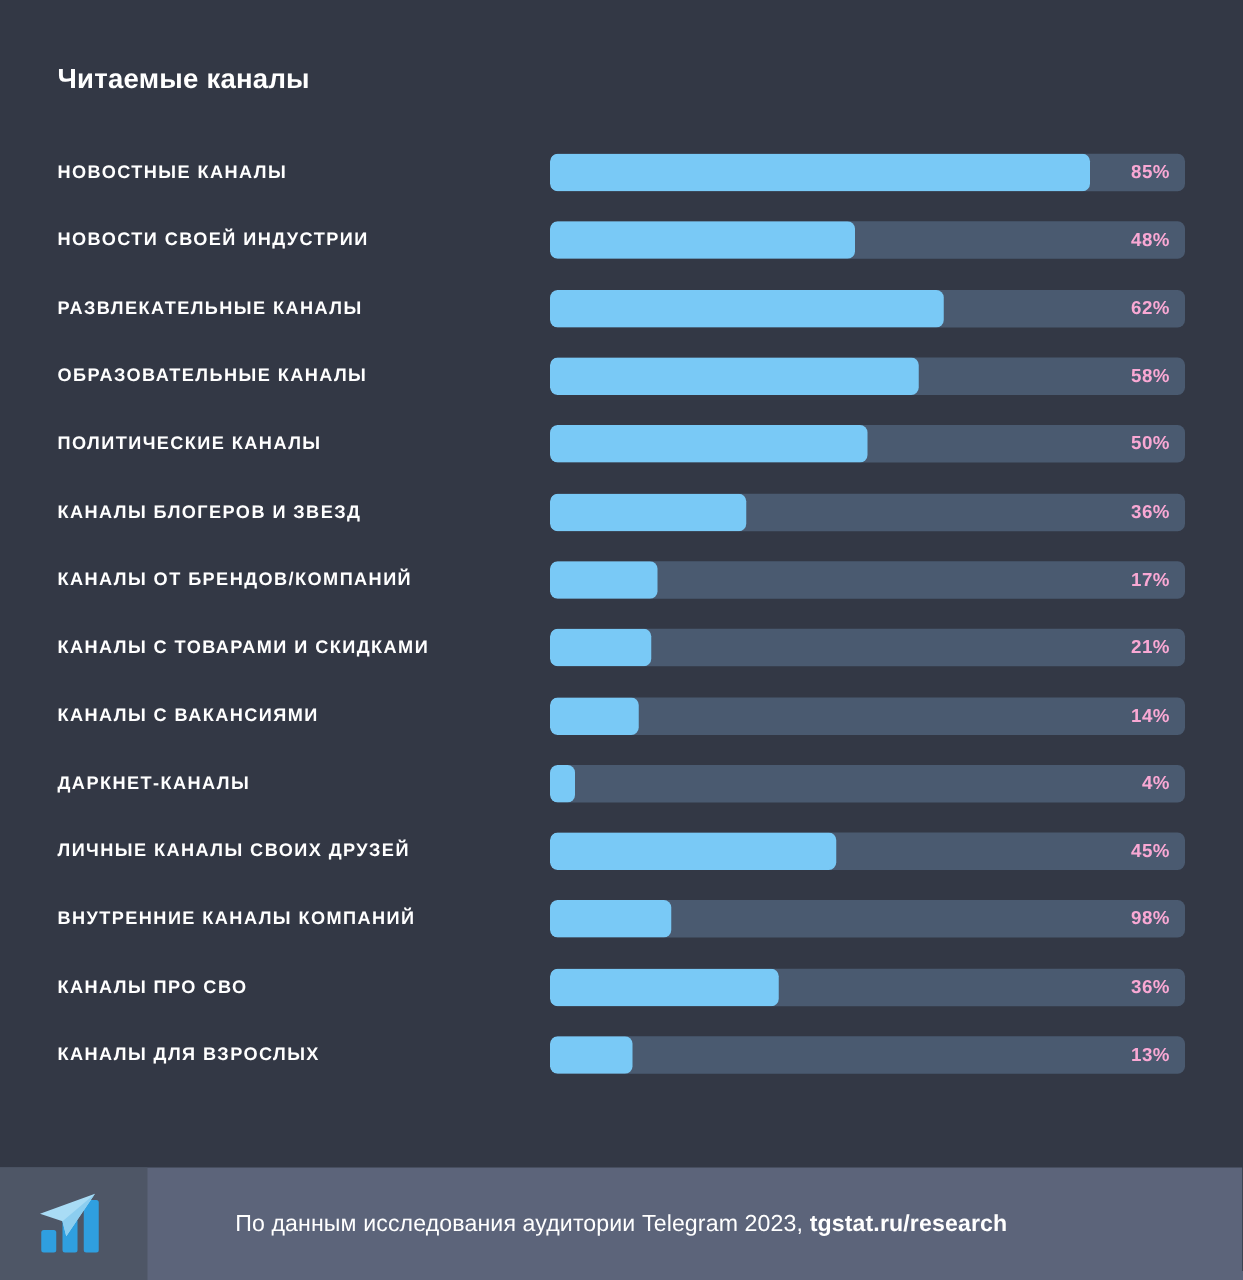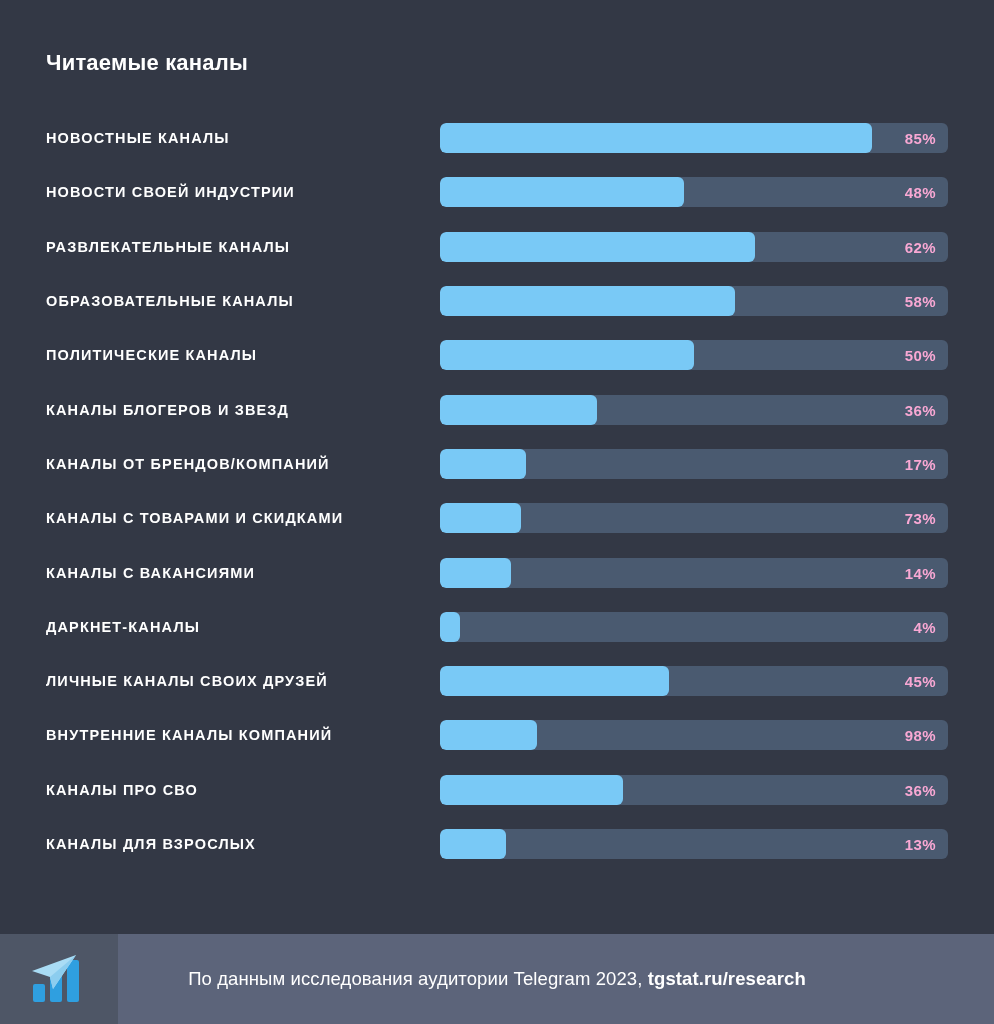--- a/index.html
+++ b/index.html
@@ -192,21 +192,21 @@
         <div class="bar-label">Каналы от брендов/компаний</div>
         <div class="bar-track">
           <div class="bar-fill" style="width: 17%;"></div>
           <div class="bar-value">17%</div>
         </div>
       </div>
       <div class="bar-row">
         <div class="bar-label">Каналы с товарами и скидками</div>
         <div class="bar-track">
           <div class="bar-fill" style="width: 16%;"></div>
-          <div class="bar-value">73%</div>
+          <div class="bar-value">21%</div>
         </div>
       </div>
       <div class="bar-row">
         <div class="bar-label">Каналы с вакансиями</div>
         <div class="bar-track">
           <div class="bar-fill" style="width: 14%;"></div>
           <div class="bar-value">14%</div>
         </div>
       </div>
       <div class="bar-row">

